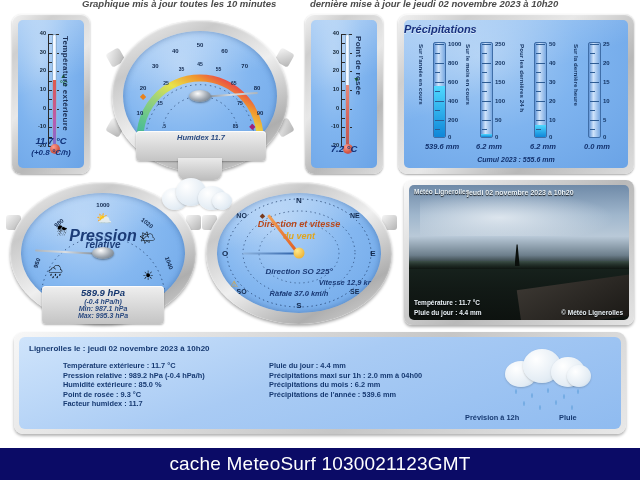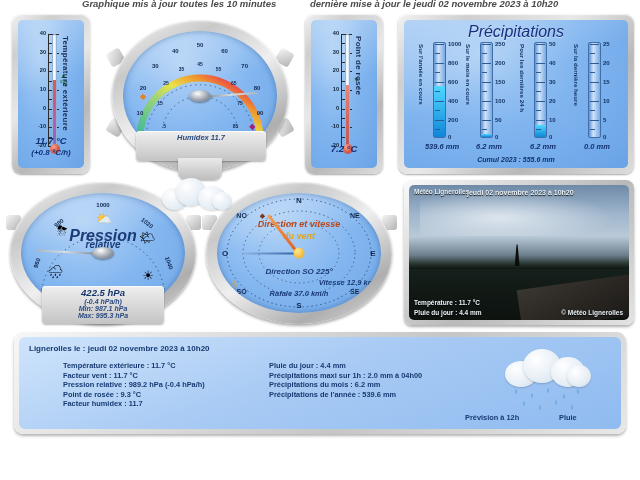--- a/index.html
+++ b/index.html
@@ -147,22 +147,22 @@
   }
   .stand {
     position:absolute;
     background: linear-gradient(180deg,#eaeaea,#bdbdbd);
     border-radius:0 0 8px 8px;
     box-shadow: 0 1px 2px rgba(0,0,0,.3);
   }
 
   
   .precip-title {
-    position:absolute; left:0; right:0; top:3px; text-align:center;
-    font-size:16px; font-style:italic; font-weight:normal; color:#17307e;
+    position:absolute; left:0; right:0; top:3px; 
+    font-size:11px; font-style:italic; font-weight:bold; color:#17307e;
     text-shadow: 0 1px 0 rgba(255,255,255,.5);
   }
   .pcol { position:absolute; top:22px; width:52px; height:112px; }
   .ptube {
     position:absolute; left:18px; top:0; width:13px; height:96px;
     background: linear-gradient(90deg,#5e93d6,#cfe3fa 40%,#79a9e2);
     border:1px solid #3f6ea8; border-radius:2px;
     overflow:hidden;
   }
   .pfill {
@@ -562,21 +562,21 @@
 
         <div class="dial-title" style="top:28%; font-size:16px;">Pression</div>
         <div class="dial-title" style="top:38%; font-size:10px;">relative</div>
 
         <div class="needle" style="width:68px; transform:rotate(183deg);"></div>
         <div class="hub"></div>
       </div>
     </div>
 
     <div class="shelf" style="left:42px; top:286px; width:122px; height:38px; padding-top:1px;">
-      <div class="big" style="font-size:9.5px;">422.5 hPa</div>
+      <div class="big" style="font-size:9.5px;">589.9 hPa</div>
       <div class="small" style="font-size:7px;">(-0.4 hPa/h)</div>
       <div class="small" style="font-size:7px;">Min: 987.1 hPa</div>
       <div class="small" style="font-size:7px;">Max: 995.3 hPa</div>
     </div>
   </div>
 
   <div>
     <div class="lug" style="left:202px; top:215px;"></div>
     <div class="lug" style="left:382px; top:215px;"></div>
 
@@ -638,22 +638,22 @@
       <div class="cam-txt" style="right:6px; bottom:4px;">© Météo Lignerolles</div>
     </div>
   </div>
 
   <div class="sum-frame" style="left:14px; top:332px; width:612px; height:102px;">
     <div class="sum-inner">
       <div class="sum-date">Lignerolles le : jeudi 02 novembre 2023 à 10h20</div>
 
       <div class="sum-col" style="left:44px; top:24px;">
         <div>Température extérieure : 11.7 °C</div>
-        <div>Facteur vent : 11.7 °C</div>
         <div>Pression relative : 989.2 hPa (-0.4 hPa/h)</div>
+        <div>Humidité extérieure : 85.0 %</div>
         <div>Point de rosée : 9.3 °C</div>
         <div>Facteur humidex : 11.7</div>
       </div>
 
       <div class="sum-col" style="left:250px; top:24px;">
         <div>Pluie du jour : 4.4 mm</div>
         <div>Précipitations maxi sur 1h : 2.0 mm à 04h00</div>
         <div>Précipitations du mois : 6.2 mm</div>
         <div>Précipitations de l'année : 539.6 mm</div>
       </div>
@@ -673,14 +673,17 @@
         <div class="rain" style="left:504px; top:64px;"></div>
         <div class="rain" style="left:520px; top:68px;"></div>
         <div class="rain" style="left:536px; top:63px;"></div>
         <div class="rain" style="left:552px; top:68px;"></div>
       </div>
       <div class="forecast-lbl" style="left:446px; top:76px;">Prévision à 12h</div>
       <div class="forecast-lbl" style="left:540px; top:76px;">Pluie</div>
     </div>
   </div>
 
+  <div class="statusbar">
+    <span>cache MeteoSurf 1030021123GMT</span>
+  </div>
 
 </div>
 
 </body></html>

